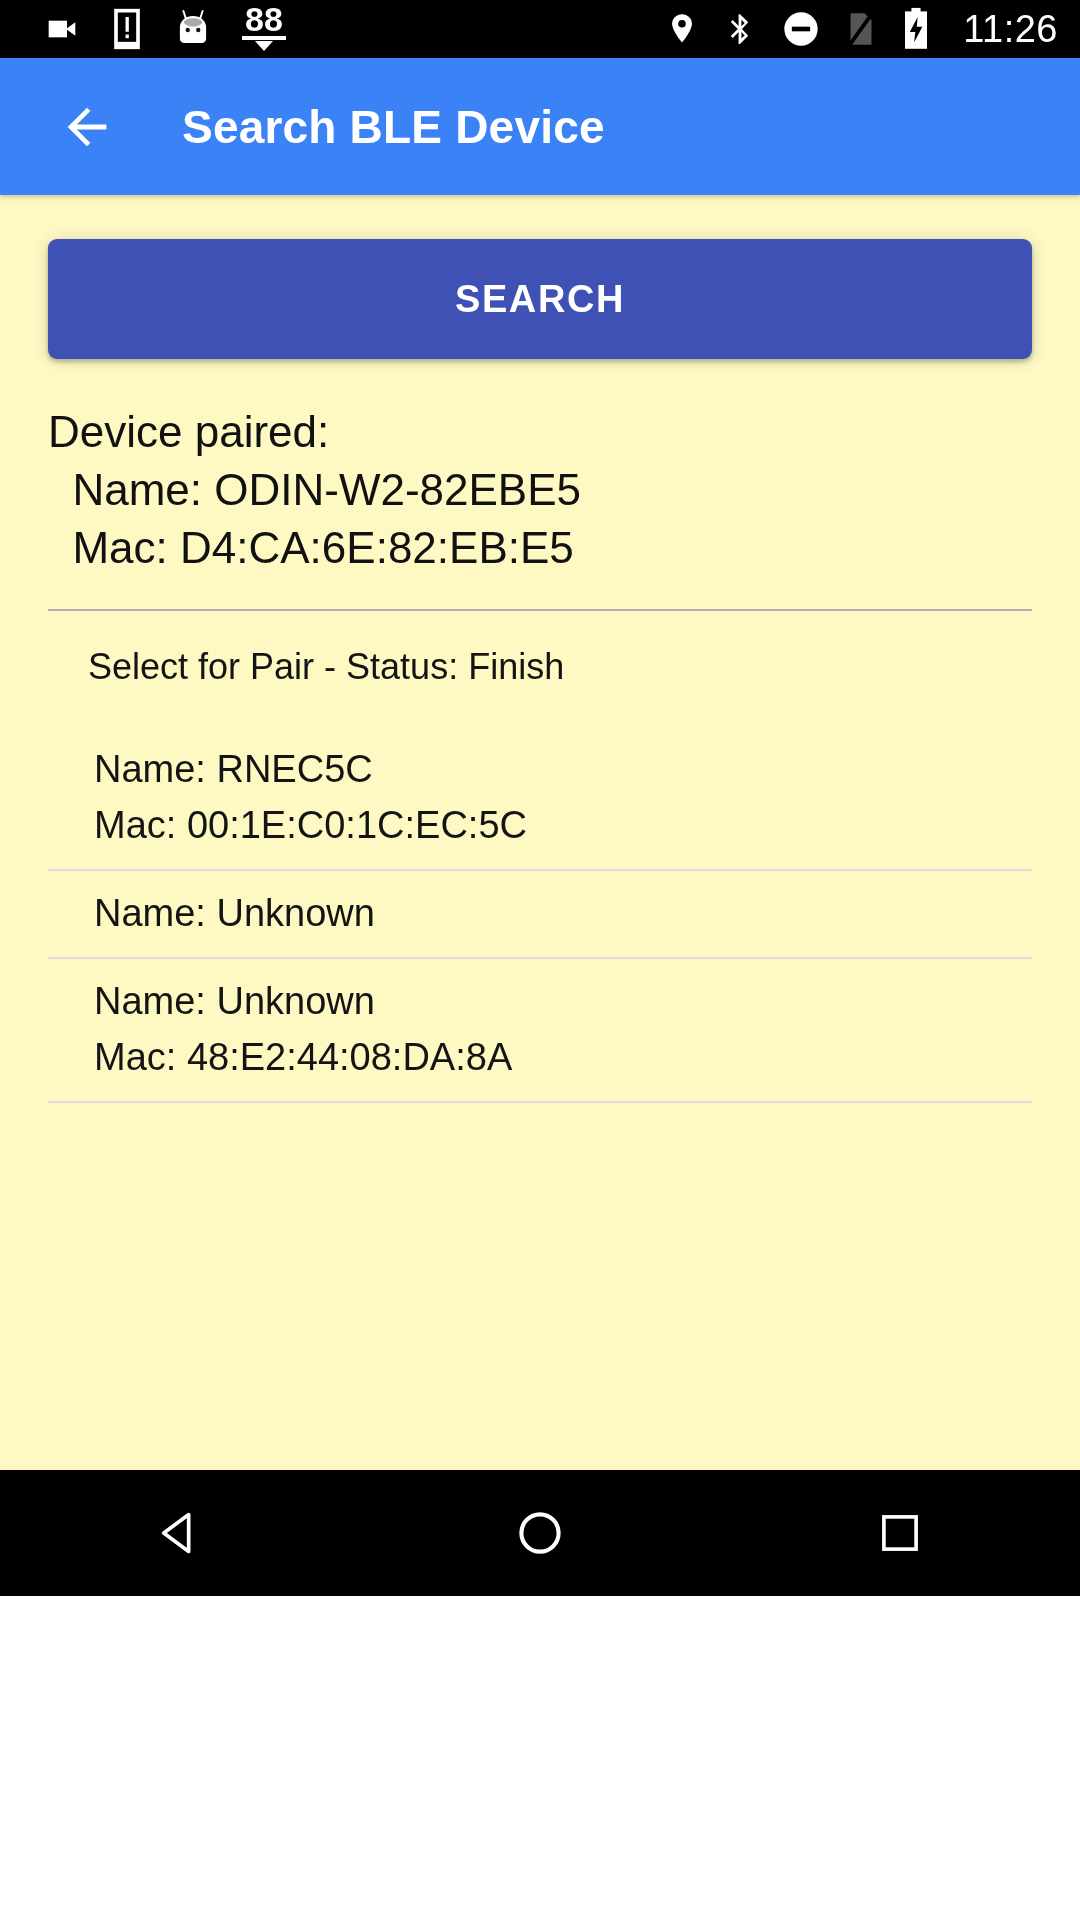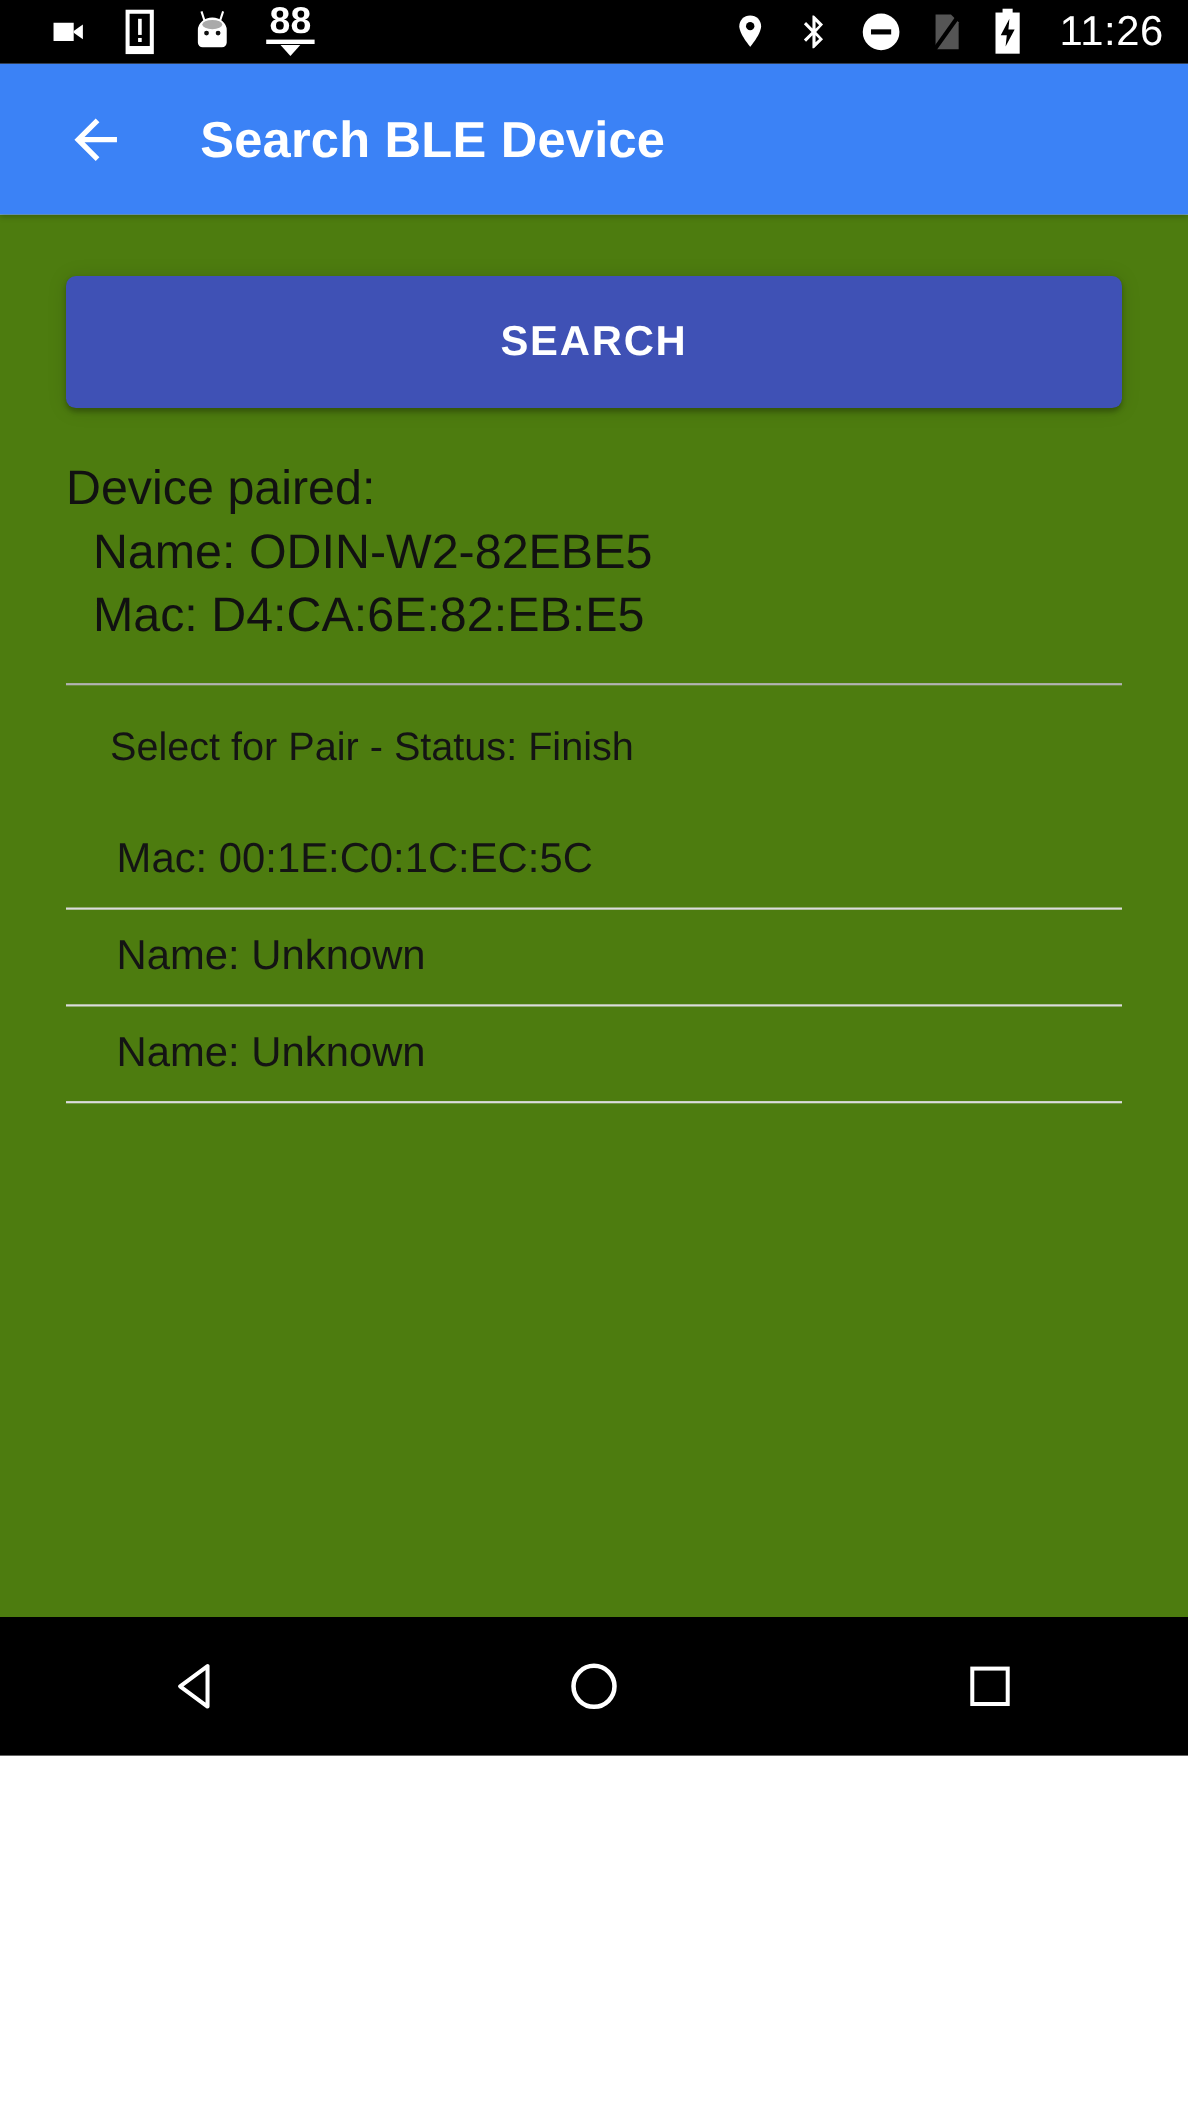--- a/index.html
+++ b/index.html
@@ -105,22 +105,22 @@
     color: #ffffff;
     font-size: 46px;
     font-weight: bold;
     margin-left: 64px;
     letter-spacing: 0.2px;
   }
 
   
   .content {
     flex: 1 1 auto;
-    background: #4d7c0f;
-    padding: 12px;
+    background: #fef9c3;
+    padding: 0;
     overflow: hidden;
     position: relative;
   }
   .search-btn {
     margin: 44px 48px 0 48px;
     height: 120px;
     background: #3f51b5;
     border-radius: 9px;
     display: flex;
     align-items: center;
@@ -303,31 +303,33 @@
       <div class="paired-line">  Mac: D4:CA:6E:82:EB:E5</div>
     </div>
 
     <div class="hr"></div>
 
     <div class="select-line">Select for Pair - Status: Finish</div>
 
     <div class="device-list">
 
       <div class="device-row">
+        <div class="dline">Name: RNEC5C</div>
         <div class="dline">Mac: 00:1E:C0:1C:EC:5C</div>
       </div>
       <div class="hr-light"></div>
 
       <div class="device-row">
         <div class="dline">Name: Unknown</div>
       </div>
       <div class="hr-light"></div>
 
       <div class="device-row">
         <div class="dline">Name: Unknown</div>
+        <div class="dline">Mac: 48:E2:44:08:DA:8A</div>
       </div>
       <div class="hr-light"></div>
 
     </div>
   </div>
 
   <div class="nav-bar">
     <div class="nav-btn">
       <svg width="52" height="52" viewBox="0 0 24 24">
         <path fill="none" stroke="#ffffff" stroke-width="1.7" stroke-linejoin="round" d="M16 3.5v17L4.5 12z"></path>

